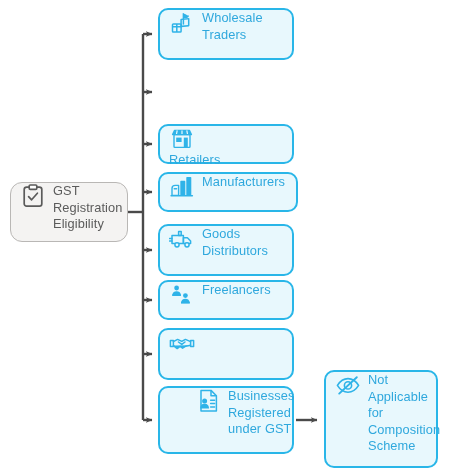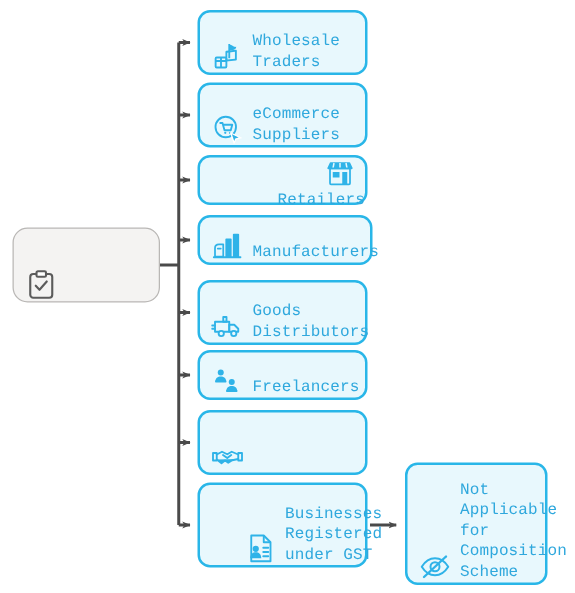--- a/index.html
+++ b/index.html
@@ -22,23 +22,22 @@
     left: 0;
     top: 0;
     width: 460px;
     height: 474px;
     pointer-events: none;
   }
   .node {
     position: absolute;
     box-sizing: border-box;
     display: flex;
-    align-items: flex-end;
+    align-items: flex-start;
     border-radius: 10px;
-    font-family: Liberation Mono, monospace;
   }
   .node.root {
     background: #f4f3f2;
     border: 1.6px solid #b9b7b5;
     border-radius: 12px;
     padding-left: 9px;
   }
   .node.leaf {
     background: #e8f8fd;
     border: 2.2px solid #29b6e8;
@@ -100,53 +99,41 @@
   </svg>
 
   <div class="node root" style="left:10px; top:182px; width:118px; height:60px;">
     <span class="node-icon">
       <svg width="22" height="24" viewBox="0 0 22 24">
         <rect x="2.2" y="3.2" width="17.6" height="19" rx="2.4" fill="none" stroke="#5b5b5b" stroke-width="1.7"></rect>
         <rect x="7.2" y="1" width="7.6" height="4.4" rx="1.1" fill="#ffffff" stroke="#5b5b5b" stroke-width="1.7"></rect>
         <path d="M6.6,12.6 L9.6,15.8 L15.4,9.2" fill="none" stroke="#5b5b5b" stroke-width="1.7" stroke-linecap="round" stroke-linejoin="round"></path>
       </svg>
     </span>
+    <span class="node-label">GST
+Registration
+Eligibility</span>
   </div>
 
   <div class="node leaf" style="left:158px; top:8px; width:136px; height:52px;">
     <span class="node-icon">
       <svg width="24" height="24" viewBox="0 0 24 24">
         <g fill="none" stroke="#2fb3e8" stroke-width="1.5" stroke-linejoin="round">
           <rect x="2.5" y="13" width="8.6" height="8" rx="0.8"></rect>
           <path d="M2.5,15.8 L11.1,15.8 M6.8,13 L6.8,21"></path>
           <rect x="11.1" y="9.6" width="7.6" height="7" transform="skewY(-6)"></rect>
           <path d="M13.4,2.2 L13.4,13.6"></path>
           <path d="M13.4,2.8 C16.2,2.8 16.6,5 19,4.4 C19,6.4 17,7.6 13.4,7.2 Z" fill="#2fb3e8" stroke="none"></path>
         </g>
       </svg>
     </span>
     <span class="node-label">Wholesale
 Traders</span>
   </div>
 
-  <div class="node leaf" style="left:158px; top:66px; width:136px; height:52px;">
-    <span class="node-icon">
-      <svg width="24" height="24" viewBox="0 0 24 24">
-        <g fill="none" stroke="#2fb3e8" stroke-width="1.5">
-          <circle cx="10.6" cy="10.6" r="8.2"></circle>
-          <path d="M6.2,7.4 L8,7.4 L9.6,13.2 L14.6,13.2 L15.8,8.8 L8.4,8.8" stroke-linejoin="round" stroke-linecap="round"></path>
-          <circle cx="10.2" cy="15.2" r="0.9" fill="#2fb3e8" stroke="none"></circle>
-          <circle cx="14" cy="15.2" r="0.9" fill="#2fb3e8" stroke="none"></circle>
-        </g>
-        <path d="M14.6,15.4 L22.4,19.2 L18.6,20.2 L17.3,23.4 Z" fill="#2fb3e8" stroke="#ffffff" stroke-width="1.1"></path>
-      </svg>
-    </span>
-    <span class="node-label">eCommerce
-Suppliers</span>
-  </div>
 
   <div class="node leaf" style="left:158px; top:124px; width:136px; height:40px;flex-direction:column;">
     <span class="node-icon">
       <svg width="24" height="24" viewBox="0 0 24 24">
         <g stroke="#2fb3e8" stroke-width="1.4" fill="none" stroke-linejoin="round">
           <path d="M2.6,7.6 L4.6,3.4 L19.4,3.4 L21.4,7.6 Z" fill="#2fb3e8" stroke="none"></path>
           <path d="M2.6,7.6 L4.6,3.4 L19.4,3.4 L21.4,7.6 Z"></path>
           <path d="M7.2,3.4 L6.4,7.6 M12,3.4 L12,7.6 M16.8,3.4 L17.6,7.6" stroke="#e8f8fd" stroke-width="1.2"></path>
           <rect x="4" y="7.6" width="16" height="12.8" rx="0.8"></rect>
           <rect x="6.2" y="10.6" width="5.4" height="4.4" fill="#2fb3e8" stroke="none"></rect>

